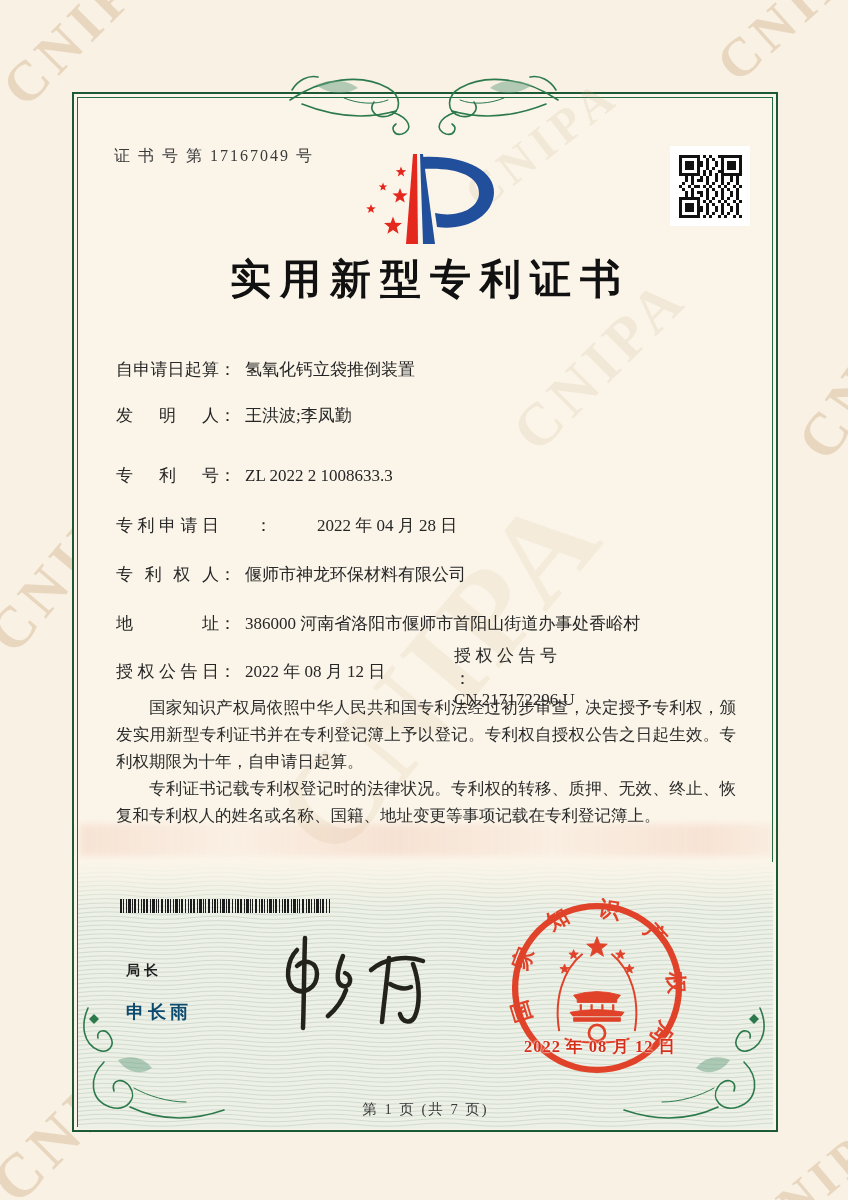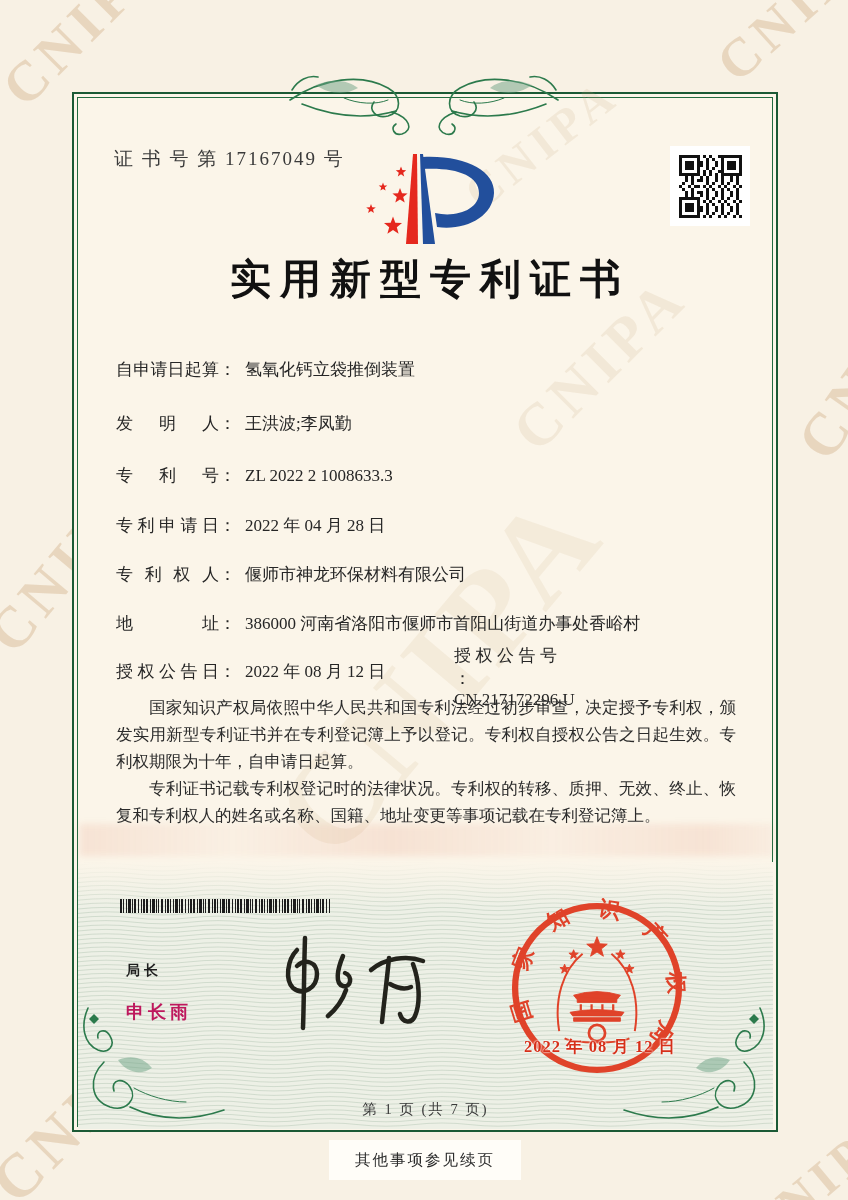--- a/index.html
+++ b/index.html
@@ -11,21 +11,21 @@
       color:rgba(198,160,112,.32);letter-spacing:6px;white-space:nowrap;pointer-events:none;}
   .wm.inside{color:rgba(200,168,124,.16);}
 
   
   .frame-outer{position:absolute;left:72px;top:92px;width:702px;height:1036px;
       border:2.5px solid #1b5a35;background:#fbf5e9;}
   .frame-inner{position:absolute;left:3px;top:3px;right:3px;bottom:3px;border:1.2px solid #236b40;}
 
   .abs{position:absolute;}
 
-  .certno{left:114px;top:146px;font-size:19px;letter-spacing:2px;color:#3a3a3a;}
+  .certno{left:114px;top:146px;font-size:16px;letter-spacing:2px;color:#3a3a3a;}
   .qrbox{left:670px;top:146px;width:80px;height:80px;background:#ffffff;display:flex;align-items:center;justify-content:center;}
   .title{left:72px;top:252px;width:707px;text-align:center;font-size:41px;font-weight:700;
          color:#111;letter-spacing:9px;text-indent:9px;}
 
   .fields{left:116px;top:352px;width:620px;font-size:17px;color:#262626;}
   .frow{position:absolute;left:0;display:flex;align-items:baseline;white-space:nowrap;}
   .flabel{display:inline-block;width:103px;text-align:justify;text-align-last:justify;}
   .fcolon{margin-right:9px;}
   .frow2{position:absolute;left:338px;display:flex;align-items:baseline;white-space:nowrap;}
 
@@ -36,21 +36,21 @@
   .waves-fade{left:78px;top:862px;width:695px;height:46px;
       background:linear-gradient(#fbf5e9,rgba(251,245,233,0));}
   .pinkband{left:80px;top:824px;width:694px;height:32px;filter:blur(3px);
       background:linear-gradient(90deg,rgba(224,120,90,.14),rgba(224,120,90,.04) 22%,rgba(224,120,90,.15) 45%,rgba(224,120,90,.05) 68%,rgba(224,120,90,.14) 90%,rgba(224,120,90,.06));}
 
   .barcode{left:120px;top:899px;width:216px;height:14px;}
 
   .director{left:126px;top:962px;font-family:"Liberation Sans","DejaVu Sans",sans-serif;
       font-size:14px;letter-spacing:4px;color:#1f1f1f;font-weight:600;}
   .director2{left:126px;top:1000px;font-family:"Liberation Sans","DejaVu Sans",sans-serif;
-      font-size:18px;letter-spacing:4px;color:#be185d;font-weight:600;}
+      font-size:18px;letter-spacing:4px;color:#0c4a6e;font-weight:600;}
   .sig{left:225px;top:928px;width:230px;height:112px;}
 
   .seal{left:507px;top:898px;width:180px;height:180px;opacity:.95;}
   .sealdate{left:520px;top:1036px;width:160px;text-align:center;font-size:16.5px;font-weight:700;
       color:#d6301a;letter-spacing:1px;text-shadow:0 0 2px #fff,0 0 2px #fff;white-space:nowrap;}
 
   .pageinfo{left:72px;top:1100px;width:707px;text-align:center;font-size:14.5px;letter-spacing:2px;color:#3a3a3a;}
 
   .contbox{left:329px;top:1140px;width:192px;height:40px;background:#fffdf8;
       display:flex;align-items:center;justify-content:center;font-size:15.5px;letter-spacing:2px;color:#2b2b2b;}
@@ -392,31 +392,31 @@
     </g>
     <use href="#fl-half" transform="translate(276,0) scale(-1,1)"></use>
   </svg>
 
   <div class="abs fields">
     <div class="frow" style="top:6px;">
         <span class="flabel">自申请日起算</span>
         <span class="fcolon">：</span>
         <span>氢氧化钙立袋推倒装置</span>
       </div>
-    <div class="frow" style="top:60px;">
+    <div class="frow" style="top:52px;">
         <span class="flabel">发明人</span>
         <span class="fcolon">：</span>
         <span>王洪波;李凤勤</span>
       </div>
     <div class="frow" style="top:112px;">
         <span class="flabel">专利号</span>
         <span class="fcolon">：</span>
         <span>ZL 2022 2 1008633.3</span>
       </div>
-    <div class="frow" style="top:162px;">
+    <div class="frow" style="top:162px;gap:36px;">
         <span class="flabel">专利申请日</span>
         <span class="fcolon">：</span>
         <span>2022 年 04 月 28 日</span>
       </div>
     <div class="frow" style="top:211px;">
         <span class="flabel">专利权人</span>
         <span class="fcolon">：</span>
         <span>偃师市神龙环保材料有限公司</span>
       </div>
     <div class="frow" style="top:260px;">
@@ -568,15 +568,14 @@
       <path d="M60,84 C74,92 94,98 112,98" stroke-width="1"></path>
       <path d="M20,10 l5,5 -5,5 -5,-5 Z" fill="#2c7a4c" stroke="none"></path>
     </g>
   </svg>
   <svg class="abs flourish" style="left:614px;top:1004px;transform:scaleX(-1);" width="160" height="130" viewBox="0 0 160 130">
     <use href="#corner-fl"></use>
   </svg>
 
   <div class="abs pageinfo">第 1 页 (共 7 页)</div>
 
-  <div class="abs contbox">其他事项参见续页</div>
 
 </div>
 
 </body></html>

